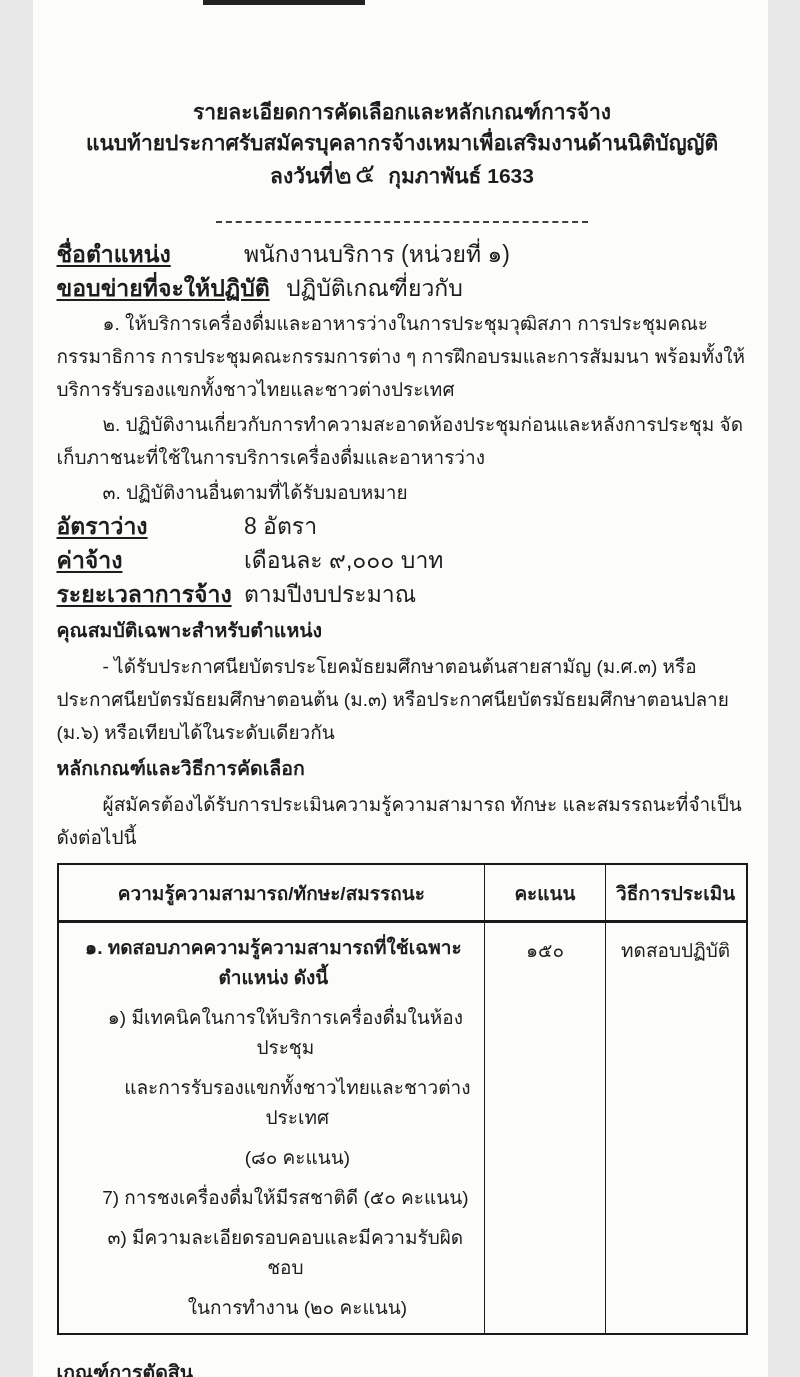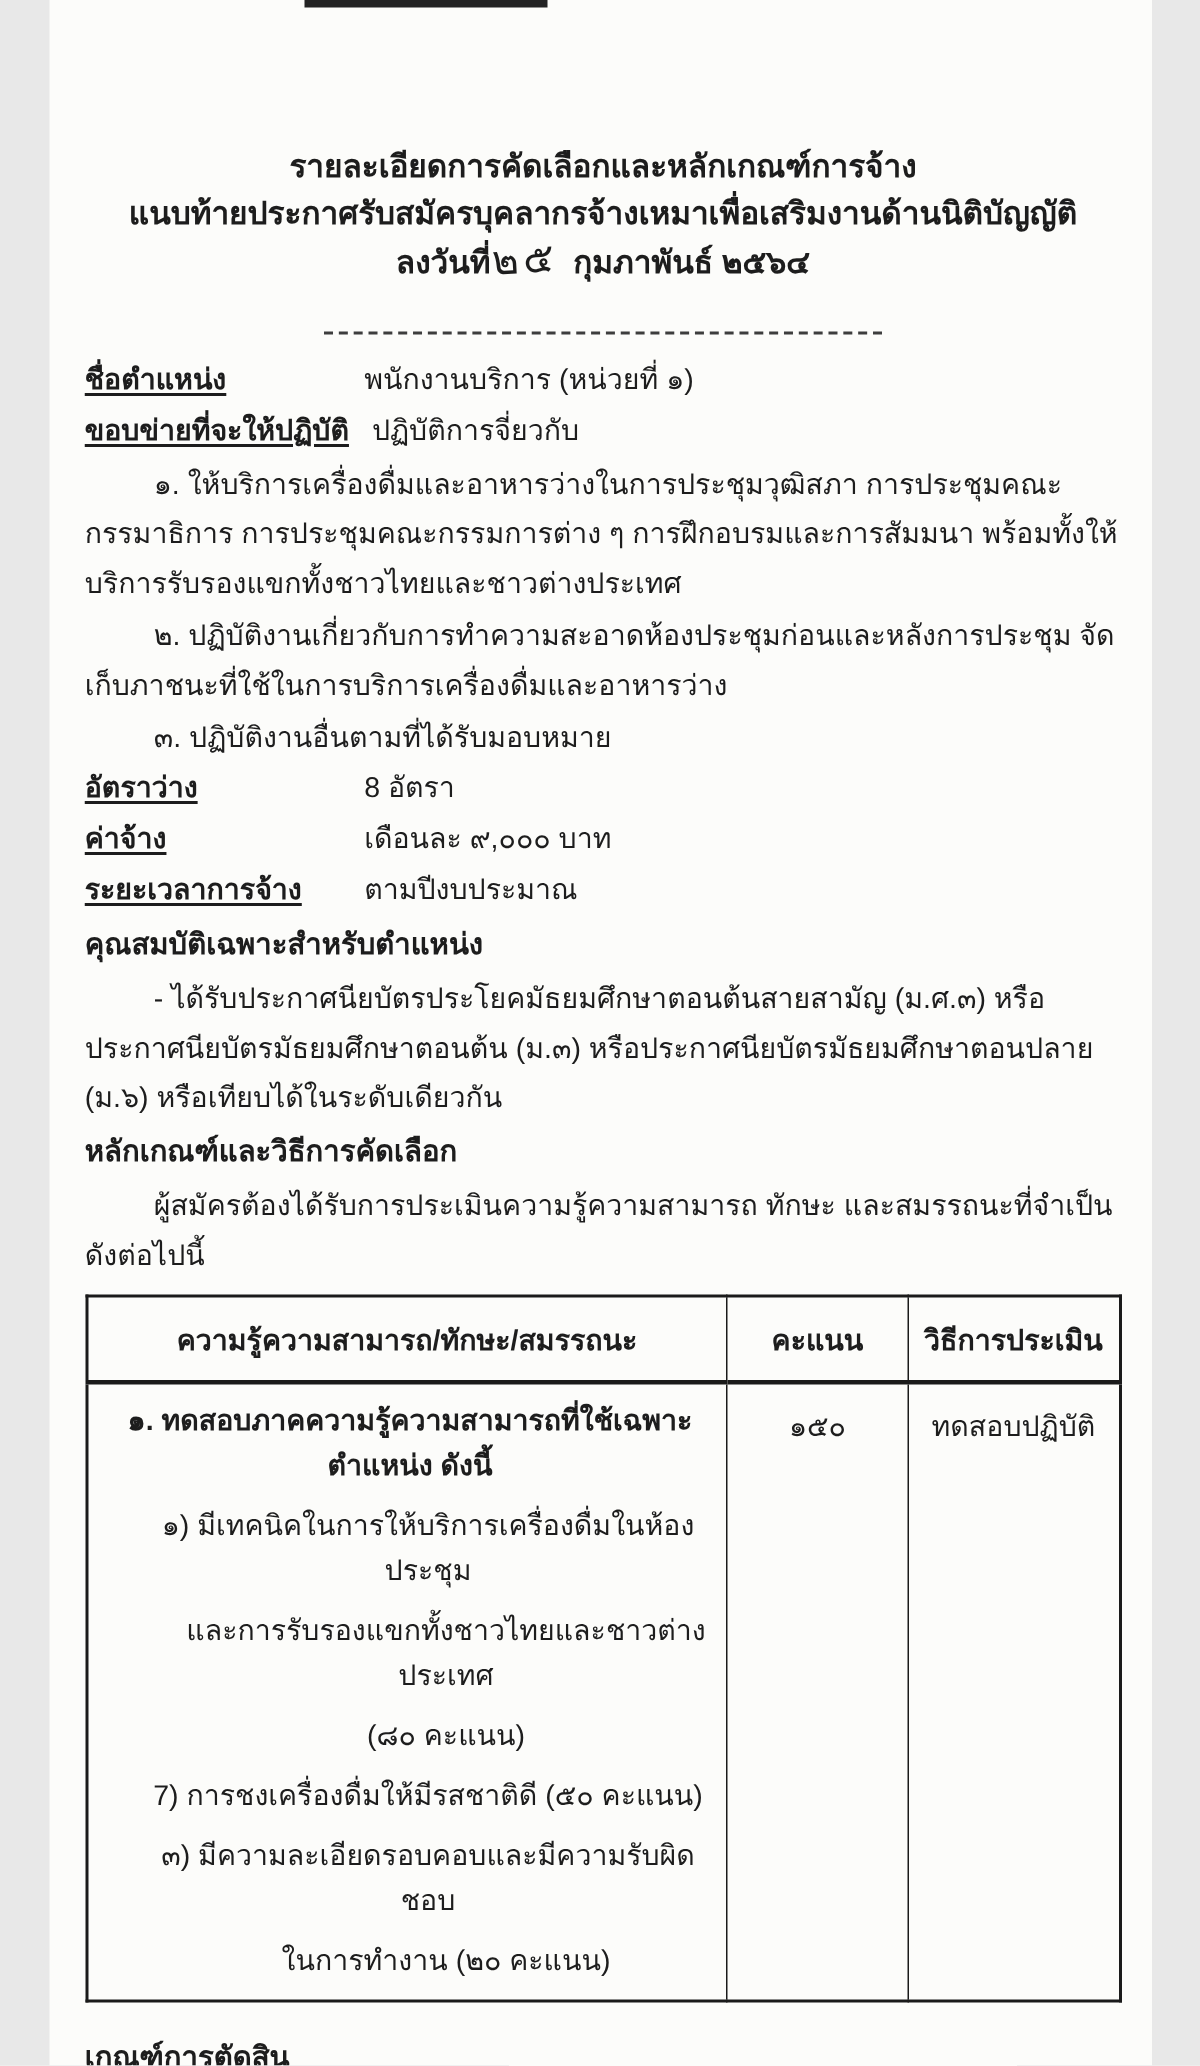--- a/index.html
+++ b/index.html
@@ -37,21 +37,21 @@
     transform: rotate(-3deg);
     margin: 0 4px 0 1px;
     letter-spacing: 3px;
   }
   .dashed-sep {
     width: 372px;
     margin: 30px auto 14px auto;
     border-top: 2px dashed #3d3d3d;
     height: 0;
   }
-  .field-row { font-size: 19px; line-height: 34px; }
+  .field-row { font-size: 23px; line-height: 34px; }
   .field-label {
     font-weight: bold;
     text-decoration: underline;
     text-decoration-thickness: 1.8px;
     text-underline-offset: 3px;
     display: inline-block;
   }
   .field-label.wide { min-width: 181px; }
   .field-label.inline { margin-right: 10px; }
   .para {
@@ -107,34 +107,34 @@
 
 <div class="page">
 
   <div class="top-bar"></div>
 
   <div class="doc-header">
     <div>รายละเอียดการคัดเลือกและหลักเกณฑ์การจ้าง</div>
     <div>แนบท้ายประกาศรับสมัครบุคลากรจ้างเหมาเพื่อเสริมงานด้านนิติบัญญัติ</div>
     <div class="date-line">
       <span>ลงวันที่</span><span class="handwritten">๒๕</span>
-      <span>กุมภาพันธ์ ๒๕๖๔</span>
+      <span>กุมภาพันธ์ 1633</span>
     </div>
   </div>
 
   <div class="dashed-sep"></div>
 
   <div class="field-row">
     <span class="field-label wide">ชื่อตำแหน่ง</span>
     <span class="field-value">พนักงานบริการ  (หน่วยที่ ๑)</span>
   </div>
 
   <div class="field-row">
     <span class="field-label inline">ขอบข่ายที่จะให้ปฏิบัติ</span>
-    <span class="field-value">ปฏิบัติการจี่ยวกับ</span>
+    <span class="field-value">ปฏิบัติเกณฑี่ยวกับ</span>
   </div>
 
   <p class="para">๑. ให้บริการเครื่องดื่มและอาหารว่างในการประชุมวุฒิสภา การประชุมคณะกรรมาธิการ การประชุมคณะกรรมการต่าง ๆ การฝึกอบรมและการสัมมนา พร้อมทั้งให้บริการรับรองแขกทั้งชาวไทยและชาวต่างประเทศ</p>
   <p class="para">๒. ปฏิบัติงานเกี่ยวกับการทำความสะอาดห้องประชุมก่อนและหลังการประชุม จัดเก็บภาชนะที่ใช้ในการบริการเครื่องดื่มและอาหารว่าง</p>
   <p class="para">๓. ปฏิบัติงานอื่นตามที่ได้รับมอบหมาย</p>
 
   <div class="field-row">
     <span class="field-label wide">อัตราว่าง</span>
     <span class="field-value">8  อัตรา</span>
   </div>

